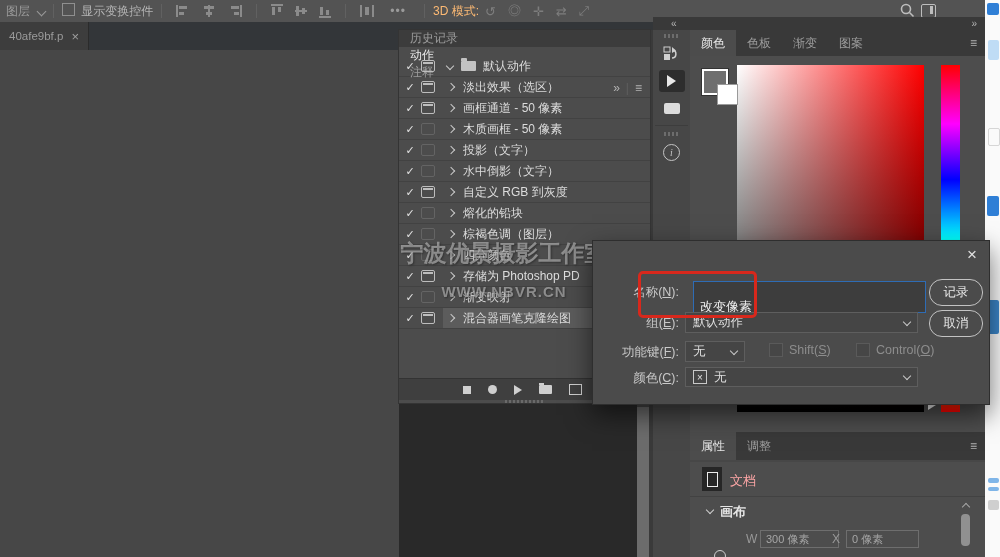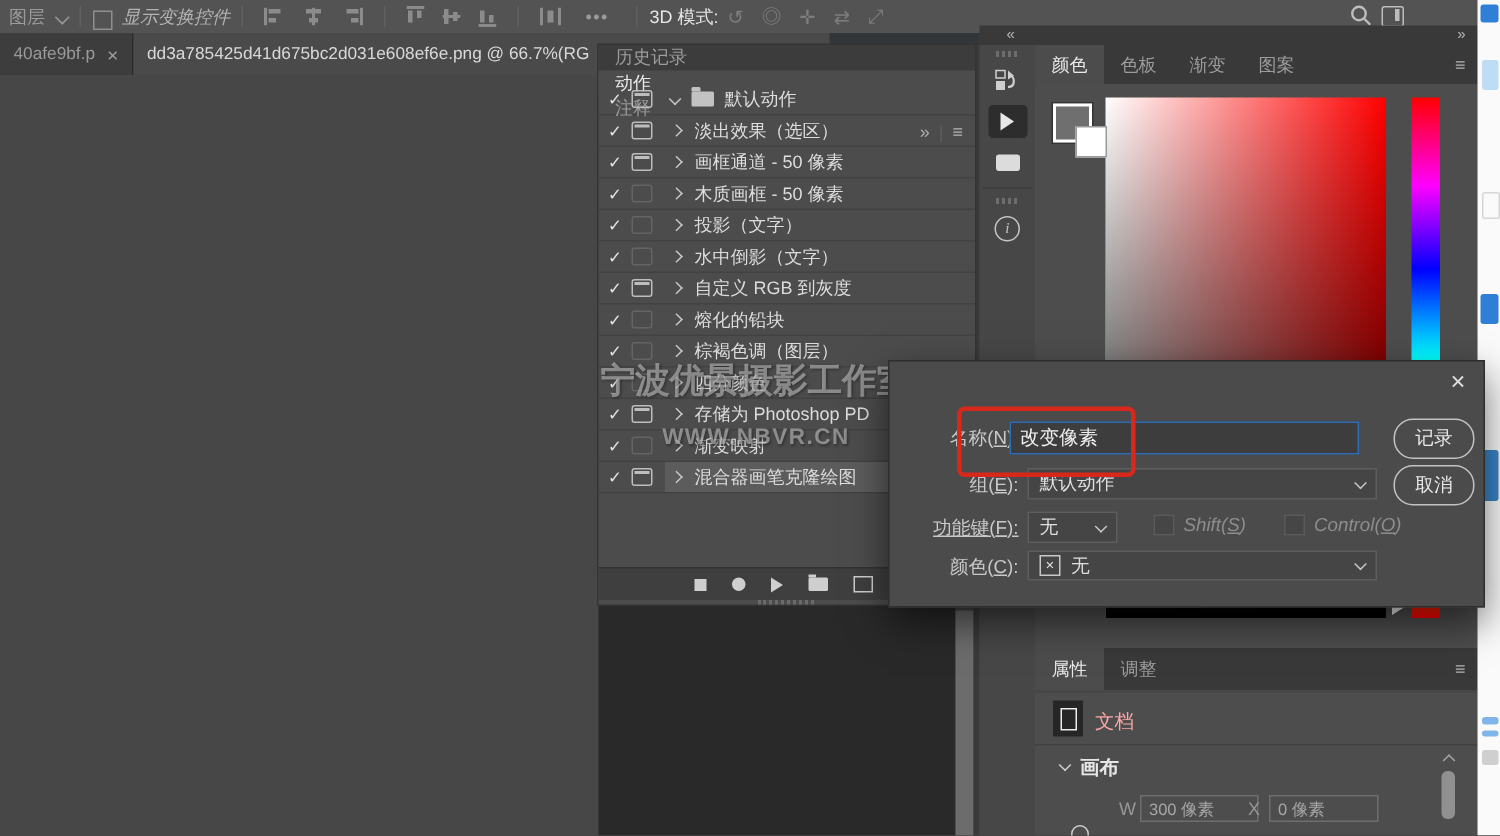--- a/index.html
+++ b/index.html
@@ -1,19 +1,19 @@
 <!DOCTYPE html>
 <html lang="zh"><head>
 <meta charset="utf-8">
 <style>
   html,body{margin:0;padding:0;}
   body{width:1000px;height:557px;position:relative;overflow:hidden;background:#474747;
        font-family:"Liberation Sans",sans-serif;-webkit-font-smoothing:antialiased;}
   .abs{position:absolute;}
-  .row{display:flex;align-items:flex-end;font-style:italic;}
+  .row{display:flex;align-items:flex-start;}
   
   #topbar{left:0;top:0;width:1000px;height:22px;background:#535353;border-bottom:1px solid #2c2c2c;
           display:flex;align-items:center;color:#b3b3b3;font-size:12px;}
   .tsep{width:1px;height:14px;background:#616161;margin:0 8px;}
   .chevd{width:6px;height:6px;border-right:1.5px solid #9a9a9a;border-bottom:1.5px solid #9a9a9a;
          transform:rotate(45deg);display:inline-block;margin-left:5px;margin-top:-3px;}
   .cb{width:11px;height:11px;border:1px solid #8f8f8f;background:#535353;display:inline-block;margin-right:6px;}
   .aicon{display:inline-block;margin:0 6px;opacity:.8;}
   
   #tabbar{left:0;top:22px;width:653px;height:28px;background:#333639;}
@@ -72,22 +72,22 @@
   #wm .l1{font-size:23px;font-weight:bold;letter-spacing:0px;white-space:nowrap;}
   #wm .l2{font-size:15px;font-weight:bold;letter-spacing:1px;margin-top:14px;}
   
   #dlg{left:592px;top:240px;width:398px;height:165px;background:#4b4b4b;z-index:50;
        border:1px solid #2e2e2e;box-sizing:border-box;box-shadow:0 10px 24px rgba(0,0,0,.55);
        font-size:12.5px;color:#c9c9c9;}
   #dlg .title{height:27px;display:flex;align-items:center;padding:0 14px;color:#e5e5e5;font-size:13px;}
   #dlgclose{position:absolute;right:12px;top:4px;font-size:17px;color:#e0e0e0;}
   .dlbl{position:absolute;width:86px;text-align:right;line-height:21px;}
   .key{text-decoration:underline;}
-  .dinput{position:absolute;left:80px;width:233px;height:22px;background:#3d3d3d;border:1px solid #2e6cb5;
-          box-sizing:border-box;color:#f0f0f0;font-size:13px;line-height:20px;padding:0 6px;}
+  .dinput{position:absolute;left:100px;width:233px;height:22px;background:#3d3d3d;border:1px solid #2e6cb5;
+          box-sizing:border-box;color:#f0f0f0;font-size:13px;line-height:20px;padding:15px 6px;}
   .dselect{position:absolute;left:92px;width:233px;background:#454545;border:1px solid #5e5e5e;
            box-sizing:border-box;color:#dedede;font-size:12.5px;display:flex;align-items:center;padding:0 7px;}
   .dselect .chev{margin-left:auto;transform:rotate(45deg);margin-bottom:2px;}
   .pill{position:absolute;left:336px;width:52px;height:25px;border:1px solid #c3c3c3;border-radius:13px;
         background:transparent;color:#e8e8e8;font-size:12.5px;display:flex;align-items:center;justify-content:center;}
   .dcheck{width:12px;height:12px;border:1px solid #5a5a5a;background:#464646;display:inline-block;margin-right:6px;}
   .dim{color:#8d8d8d;}
   #redbox{position:absolute;left:45px;top:30px;width:113px;height:41px;border:3px solid #d8281c;border-radius:5px;z-index:5;pointer-events:none;}
   .xbox{width:12px;height:12px;border:1px solid #c9c9c9;display:flex;align-items:center;justify-content:center;
         font-size:10px;color:#e0e0e0;margin-right:7px;}
@@ -177,44 +177,41 @@
   <span class="tsep"></span>
   <span class="aicon">
       <svg width="14" height="12">
         <rect x="0" y="0" width="2" height="12" fill="#9a9a9a"></rect>
         <rect x="12" y="0" width="2" height="12" fill="#9a9a9a"></rect>
         <rect x="5" y="2" width="4" height="8" fill="#9a9a9a"></rect>
       </svg>
     </span>
   <span style="margin:0 10px;color:#9a9a9a;letter-spacing:1px;">•••</span>
   <span class="tsep"></span>
-  <span style="color:#e5e5e5;">3D 模式:</span>
+  <span style="color:#fdba74;">3D 模式:</span>
   <span class="aicon" style="color:#888;font-size:13px;">↺</span>
   <span class="aicon" style="color:#888;font-size:13px;">◎</span>
   <span class="aicon" style="color:#888;font-size:13px;">✛</span>
   <span class="aicon" style="color:#888;font-size:13px;">⇄</span>
   <span class="aicon" style="color:#888;font-size:13px;">⤢</span>
   <span style="position:absolute;left:900px;top:3px;">
     <svg width="15" height="15">
         <circle cx="6" cy="6" r="4.5" fill="none" stroke="#bdbdbd" stroke-width="1.6"></circle>
         <line x1="9.5" y1="9.5" x2="13.5" y2="13.5" stroke="#bdbdbd" stroke-width="1.6"></line>
       </svg>
   </span>
   <span style="position:absolute;left:921px;top:4px;width:13px;height:12px;border:1.5px solid #bdbdbd;border-radius:2px;">
     <span style="position:absolute;right:2px;top:1px;width:3px;height:8px;background:#bdbdbd;"></span>
   </span>
 </div>
 
 <div id="tabbar" class="abs">
   <div id="dtab1" class="dtab">
     <span style="overflow:hidden;max-width:58px;">40afe9bf.png</span>
     <span class="tclose">×</span>
-  </div>
-  <div id="dtab2" class="dtab">
-    <span>dd3a785425d41d675bc2d031e608ef6e.png @ 66.7%(RG</span>
   </div>
 </div>
 
 <div id="canvas" class="abs"></div>
 <div id="photo" class="abs"></div>
 <div id="docscroll" class="abs"></div>
 <div id="vdivider" class="abs"></div>
 
 <div id="rheader" class="abs">
   <span>«</span>
@@ -405,21 +402,21 @@
   <span class="pill" style="top:38px;">记录</span>
   <div id="redbox"></div>
 
   <span class="dlbl" style="top:72px;"><span>组(</span><span class="key">E</span><span>):</span></span>
   <span class="dselect" style="top:71px;height:21px;">
     <span>默认动作</span>
     <span class="chev"></span>
   </span>
   <span class="pill" style="top:69px;">取消</span>
 
-  <span class="dlbl" style="top:101px;text-decoration:underline;"><span>功能键(</span><span class="key">F</span><span>):</span></span>
+  <span class="dlbl" style="top:101px;"><span>功能键(</span><span class="key">F</span><span>):</span></span>
   <span class="dselect" style="top:100px;height:21px;width:60px;">
     <span>无</span>
     <span class="chev"></span>
   </span>
   <span class="abs row dim" style="left:176px;top:102px;">
     <span class="dcheck"></span>
     <span><span>Shift(</span><span class="key">S</span><span>)</span></span>
   </span>
   <span class="abs row dim" style="left:263px;top:102px;">
     <span class="dcheck"></span>

